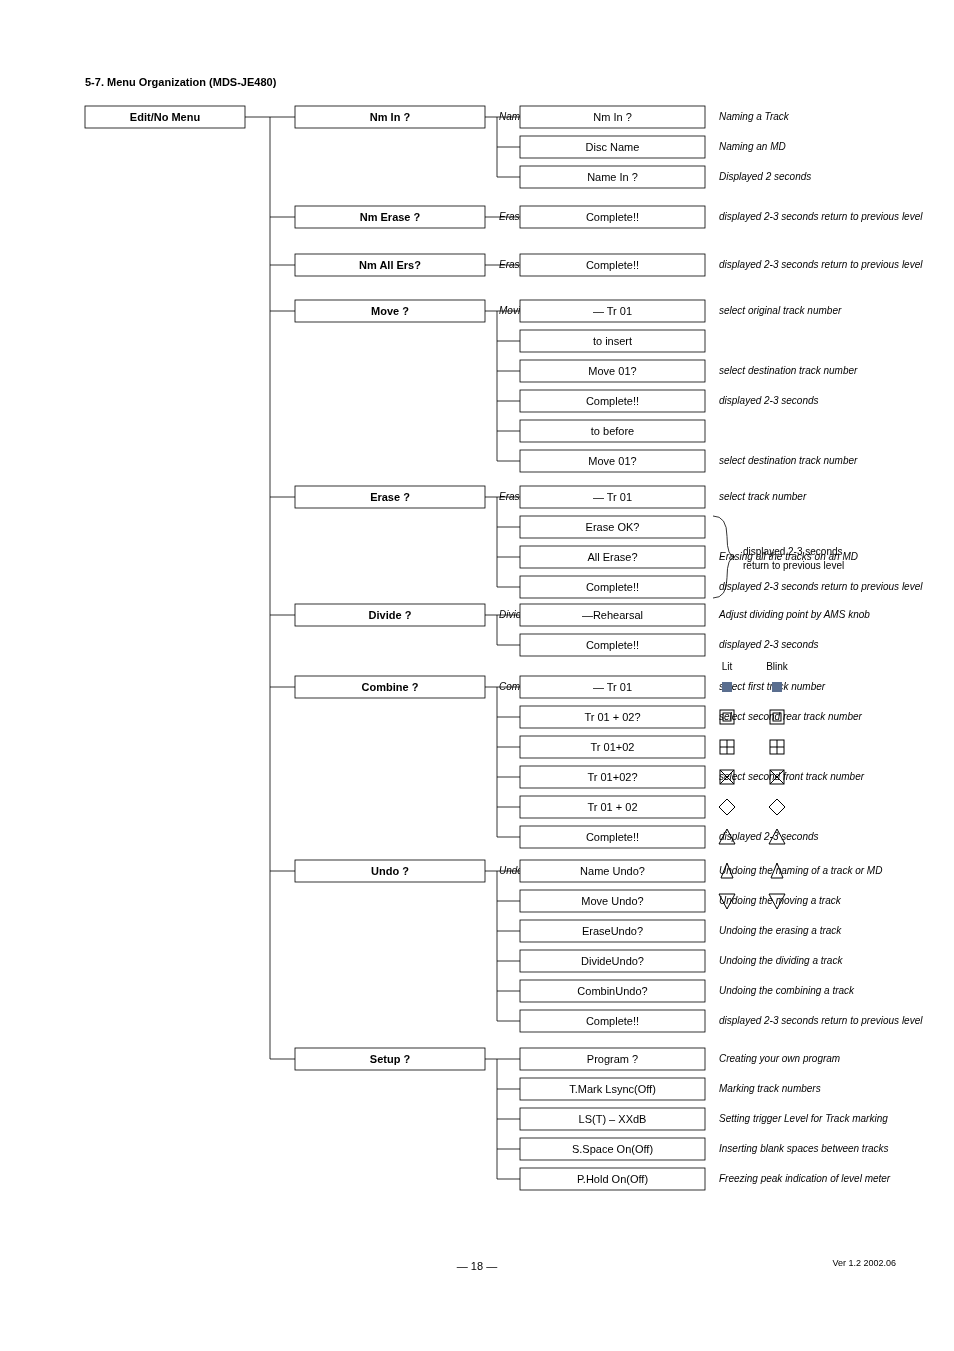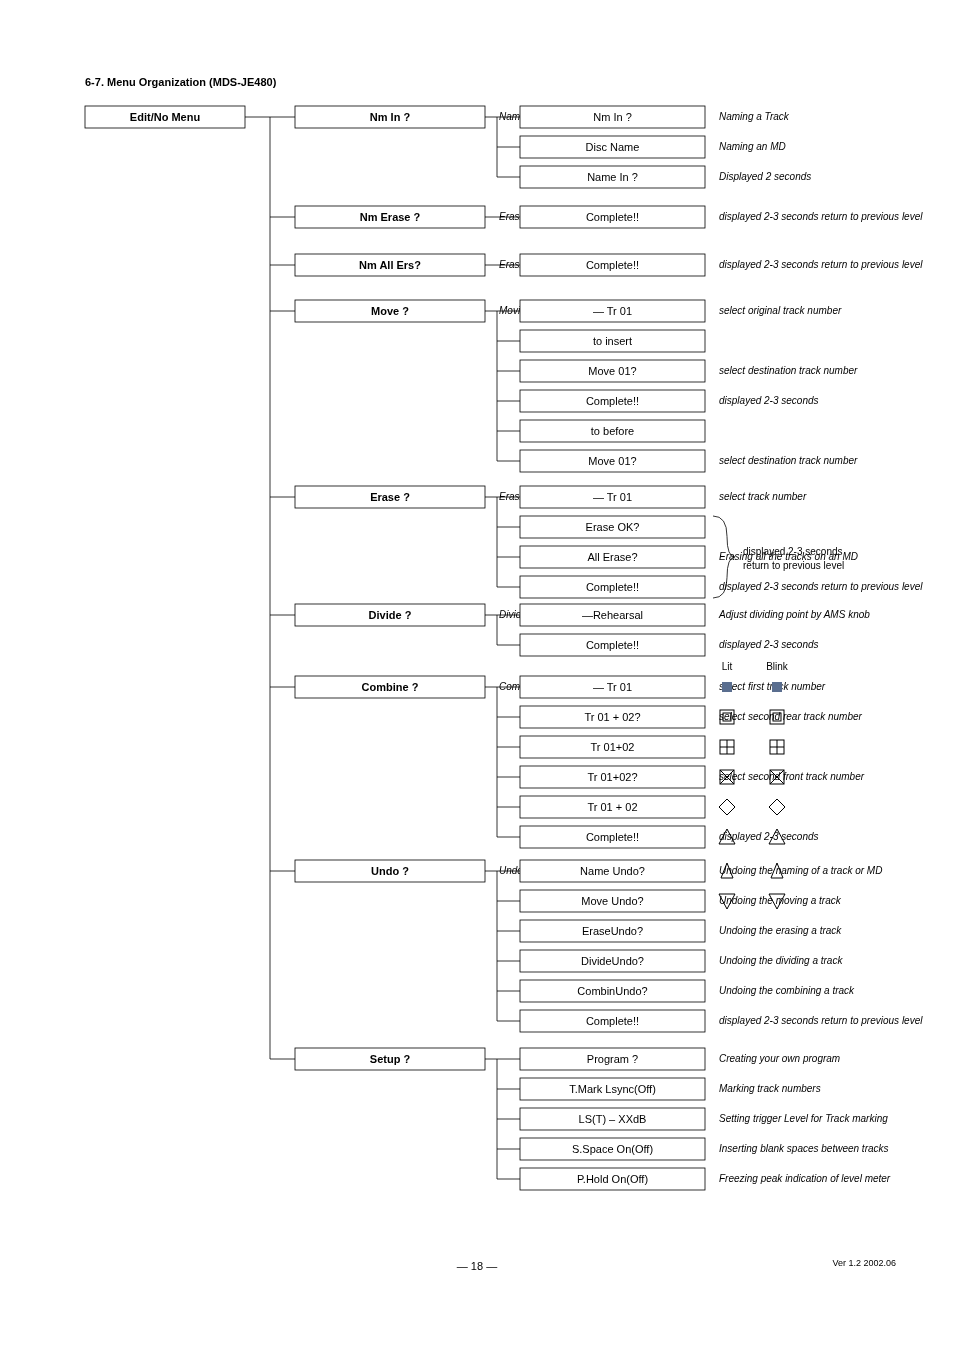--- a/index.html
+++ b/index.html
@@ -234,17 +234,17 @@
       <path d="M 727 799 L 735 807 L 727 815 L 719 807 Z" fill="none" stroke="#000"></path>
       <path d="M 777 799 L 785 807 L 777 815 L 769 807 Z" fill="none" stroke="#000"></path>
       <path d="M 727 829 L 735 844 L 719 844 Z" fill="none" stroke="#000"></path>
       <path d="M 777 829 L 785 844 L 769 844 Z" fill="none" stroke="#000"></path>
       <path d="M 727 863 L 733 878 L 721 878 Z" fill="none" stroke="#000"></path>
       <path d="M 777 863 L 783 878 L 771 878 Z" fill="none" stroke="#000"></path>
       <path d="M 719 894 L 735 894 L 727 909 Z" fill="none" stroke="#000"></path>
       <path d="M 769 894 L 785 894 L 777 909 Z" fill="none" stroke="#000"></path>
     </svg>
 
-<div style="position:absolute;left:85px;top:76px" class="title">6-7. Menu Organization (MDS-JE480)</div>
+<div style="position:absolute;left:85px;top:76px" class="title">5-7. Menu Organization (MDS-JE480)</div>
 <div style="position:absolute;left:0;right:0;top:1260px;text-align:center" class="page-num">— 18 —</div>
 <div style="position:absolute;right:58px;top:1258px;text-align:left" class="rev">Ver 1.2  2002.06</div>
 
 </div>
 
 </body></html>

